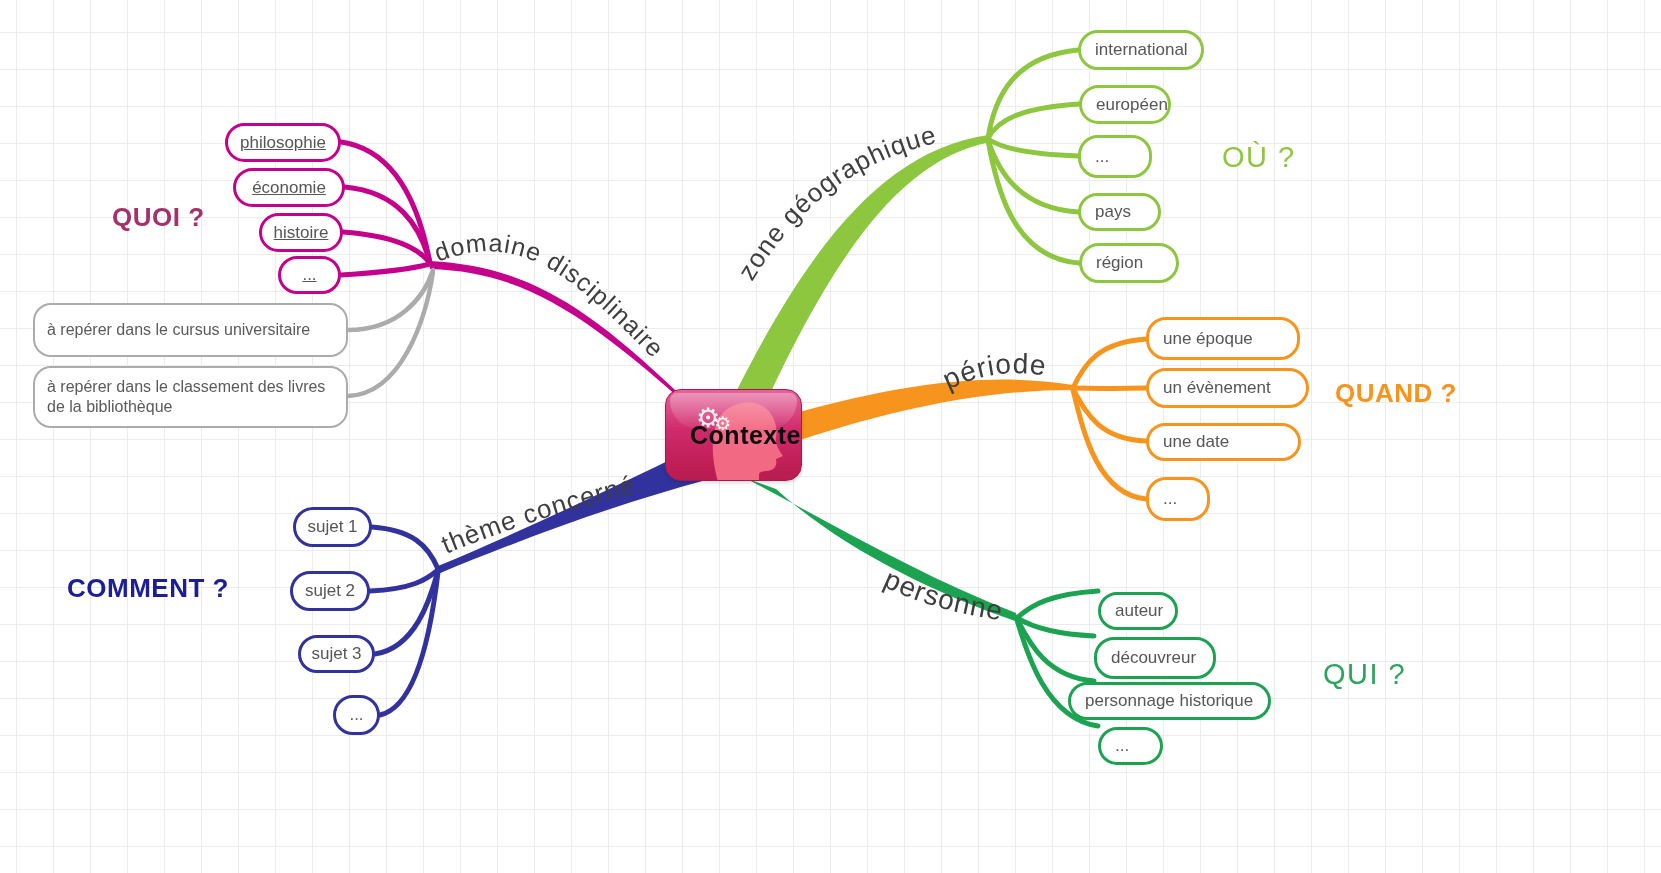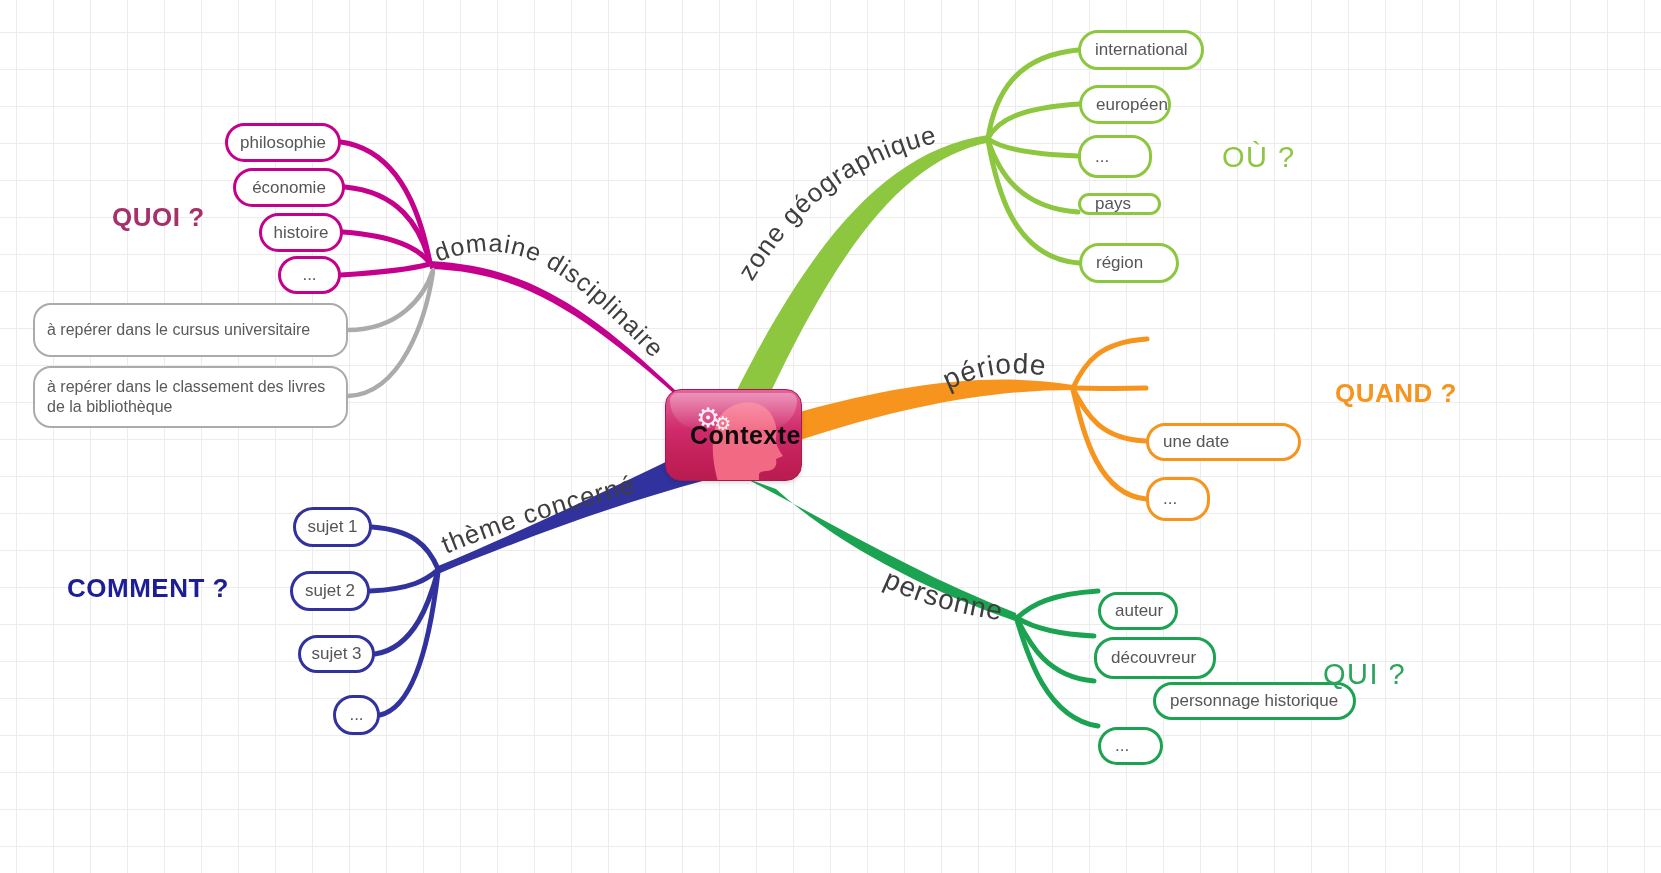--- a/index.html
+++ b/index.html
@@ -25,21 +25,21 @@
   }
 
   .node {
     position:absolute; z-index:2;
     background:#fff; border:3px solid #999; border-radius:20px;
     display:flex; align-items:center; justify-content:center;
     color:#565656; font-size:17px; line-height:1.15;
     white-space:nowrap;
   }
   .node.al { justify-content:flex-start; padding-left:14px; }
-  .b-mag  { border-color:#C4008C; }
+  .b-mag  { border-color:#C4008C;text-decoration:underline; }
   .b-lime { border-color:#8DC63F; }
   .b-org  { border-color:#F7941E; }
   .b-grn  { border-color:#1CA351;margin-top:20px; }
   .b-nav  { border-color:#32329E; }
 
   .note {
     position:absolute; z-index:2;
     background:#fff; border:2.5px solid #ABABAB; border-radius:18px;
     display:flex; align-items:center;
     padding:8px 12px; color:#5a5a5a; font-size:16px; line-height:1.25;
@@ -153,29 +153,31 @@
   <div class="node b-mag" style="left:233px;top:168px;width:112px;height:39px">économie</div>
   <div class="node b-mag" style="left:259px;top:213px;width:84px;height:39px">histoire</div>
   <div class="node b-mag" style="left:278px;top:256px;width:63px;height:38px">...</div>
 
   <div class="note" style="left:33px;top:303px;width:315px;height:54px">à repérer dans le cursus universitaire</div>
   <div class="note" style="left:33px;top:366px;width:315px;height:62px">à repérer dans le classement des livres de la bibliothèque</div>
 
   <div class="node al b-lime" style="left:1078px;top:30px;width:126px;height:40px">international</div>
   <div class="node al b-lime" style="left:1079px;top:85px;width:92px;height:39px">européen</div>
   <div class="node al b-lime" style="left:1078px;top:135px;width:74px;height:43px">...</div>
-  <div class="node al b-lime" style="left:1078px;top:193px;width:83px;height:22px">pays</div>
+  <div class="node al b-lime" style="left:1078px;top:193px;width:83px;height:38px">pays</div>
   <div class="node al b-lime" style="left:1079px;top:243px;width:100px;height:40px">région</div>
 
+  <div class="node al b-org" style="left:1146px;top:317px;width:154px;height:43px">une époque</div>
+  <div class="node al b-org" style="left:1146px;top:368px;width:163px;height:40px">un évènement</div>
   <div class="node al b-org" style="left:1146px;top:423px;width:155px;height:38px">une date</div>
   <div class="node al b-org" style="left:1146px;top:477px;width:64px;height:44px">...</div>
 
   <div class="node al b-grn" style="left:1098px;top:572px;width:80px;height:38px">auteur</div>
   <div class="node al b-grn" style="left:1094px;top:617px;width:122px;height:42px">découvreur</div>
-  <div class="node al b-grn" style="left:1153px;top:662px;width:203px;height:38px">personnage historique</div>
+  <div class="node al b-grn" style="left:1068px;top:662px;width:203px;height:38px">personnage historique</div>
   <div class="node al b-grn" style="left:1098px;top:707px;width:65px;height:38px">...</div>
 
   <div class="node b-nav" style="left:293px;top:507px;width:79px;height:40px">sujet 1</div>
   <div class="node b-nav" style="left:290px;top:571px;width:80px;height:40px">sujet 2</div>
   <div class="node b-nav" style="left:298px;top:635px;width:77px;height:38px">sujet 3</div>
   <div class="node b-nav" style="left:333px;top:695px;width:47px;height:40px">...</div>
 
   <div class="q" style="left:112px;top:202px;color:#A63069">QUOI ?</div>
   <div class="q light" style="left:1222px;top:141px;color:#8DC63F">OÙ ?</div>
   <div class="q" style="left:1335px;top:378px;color:#F7941E">QUAND ?</div>

